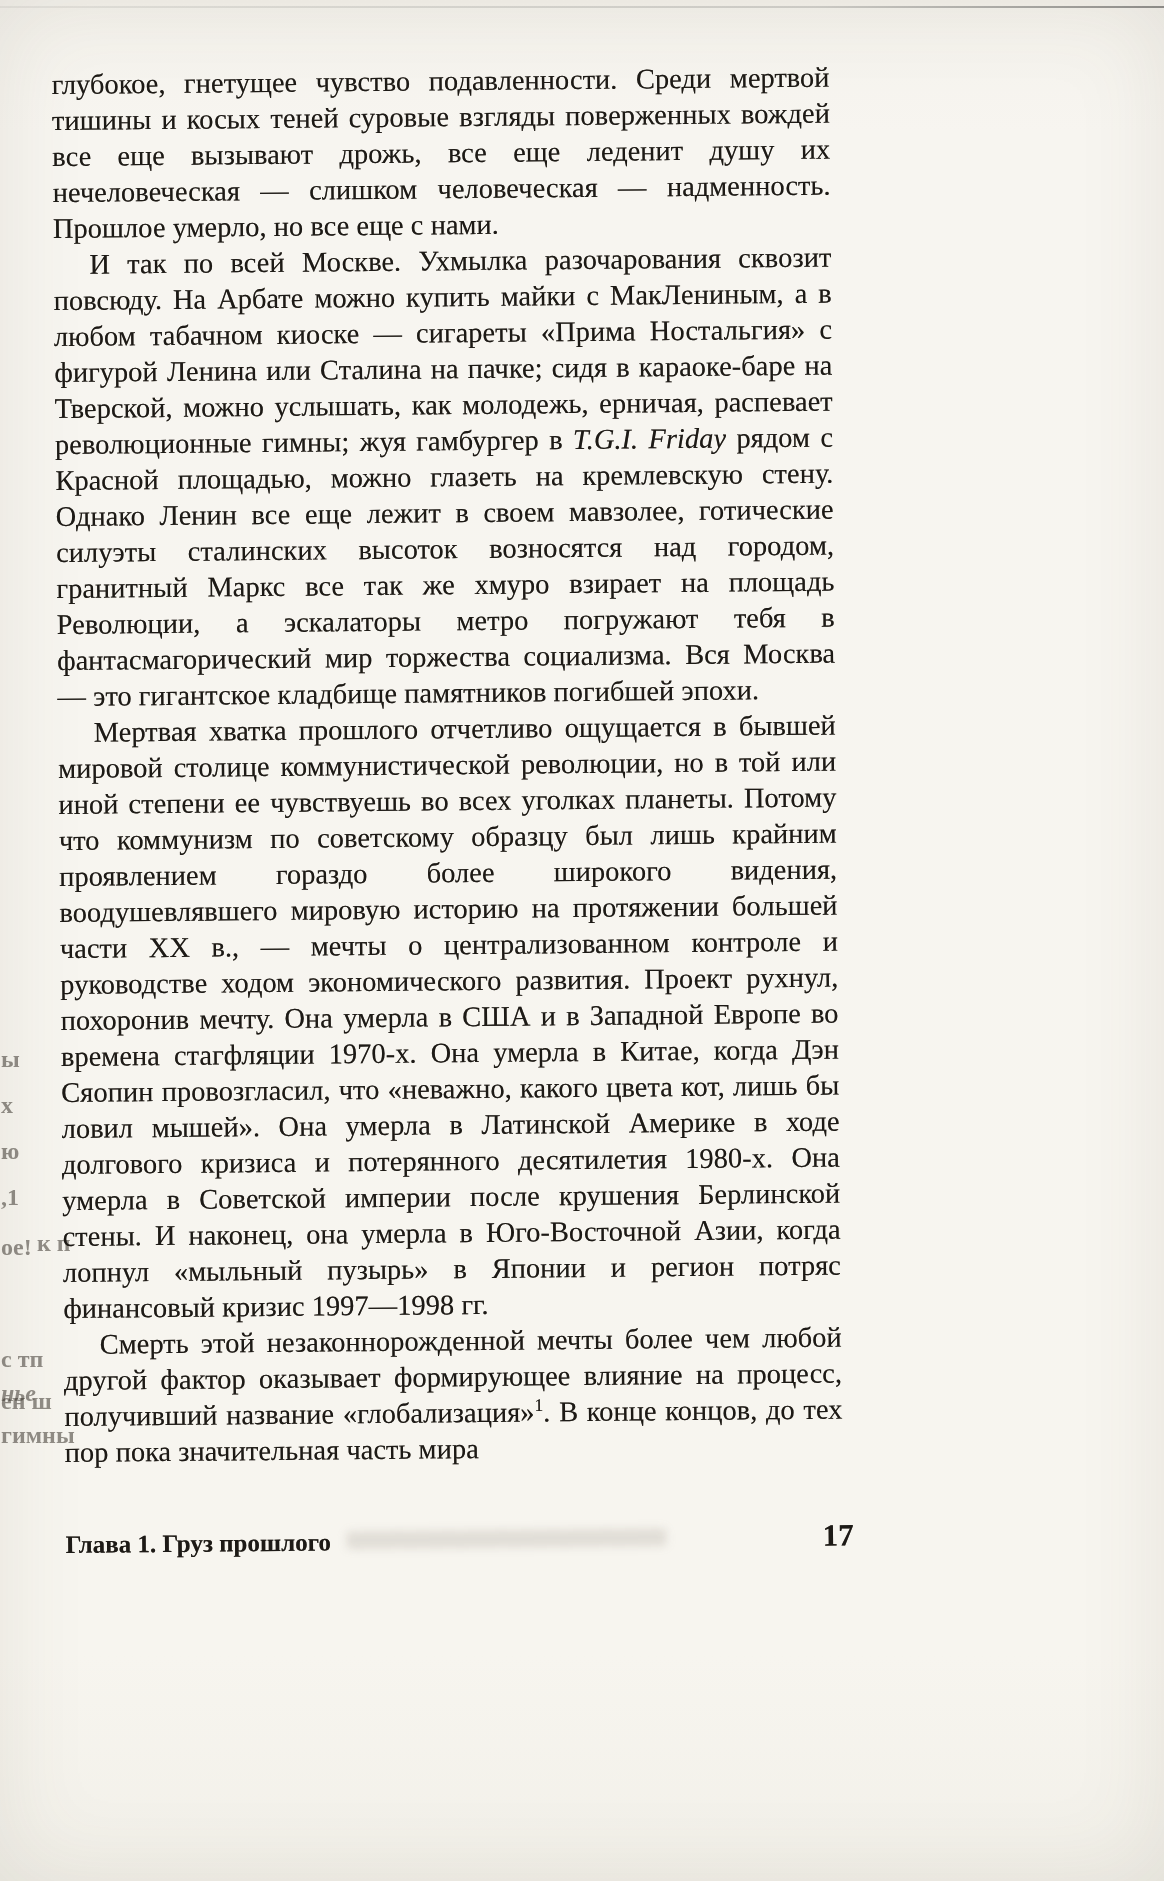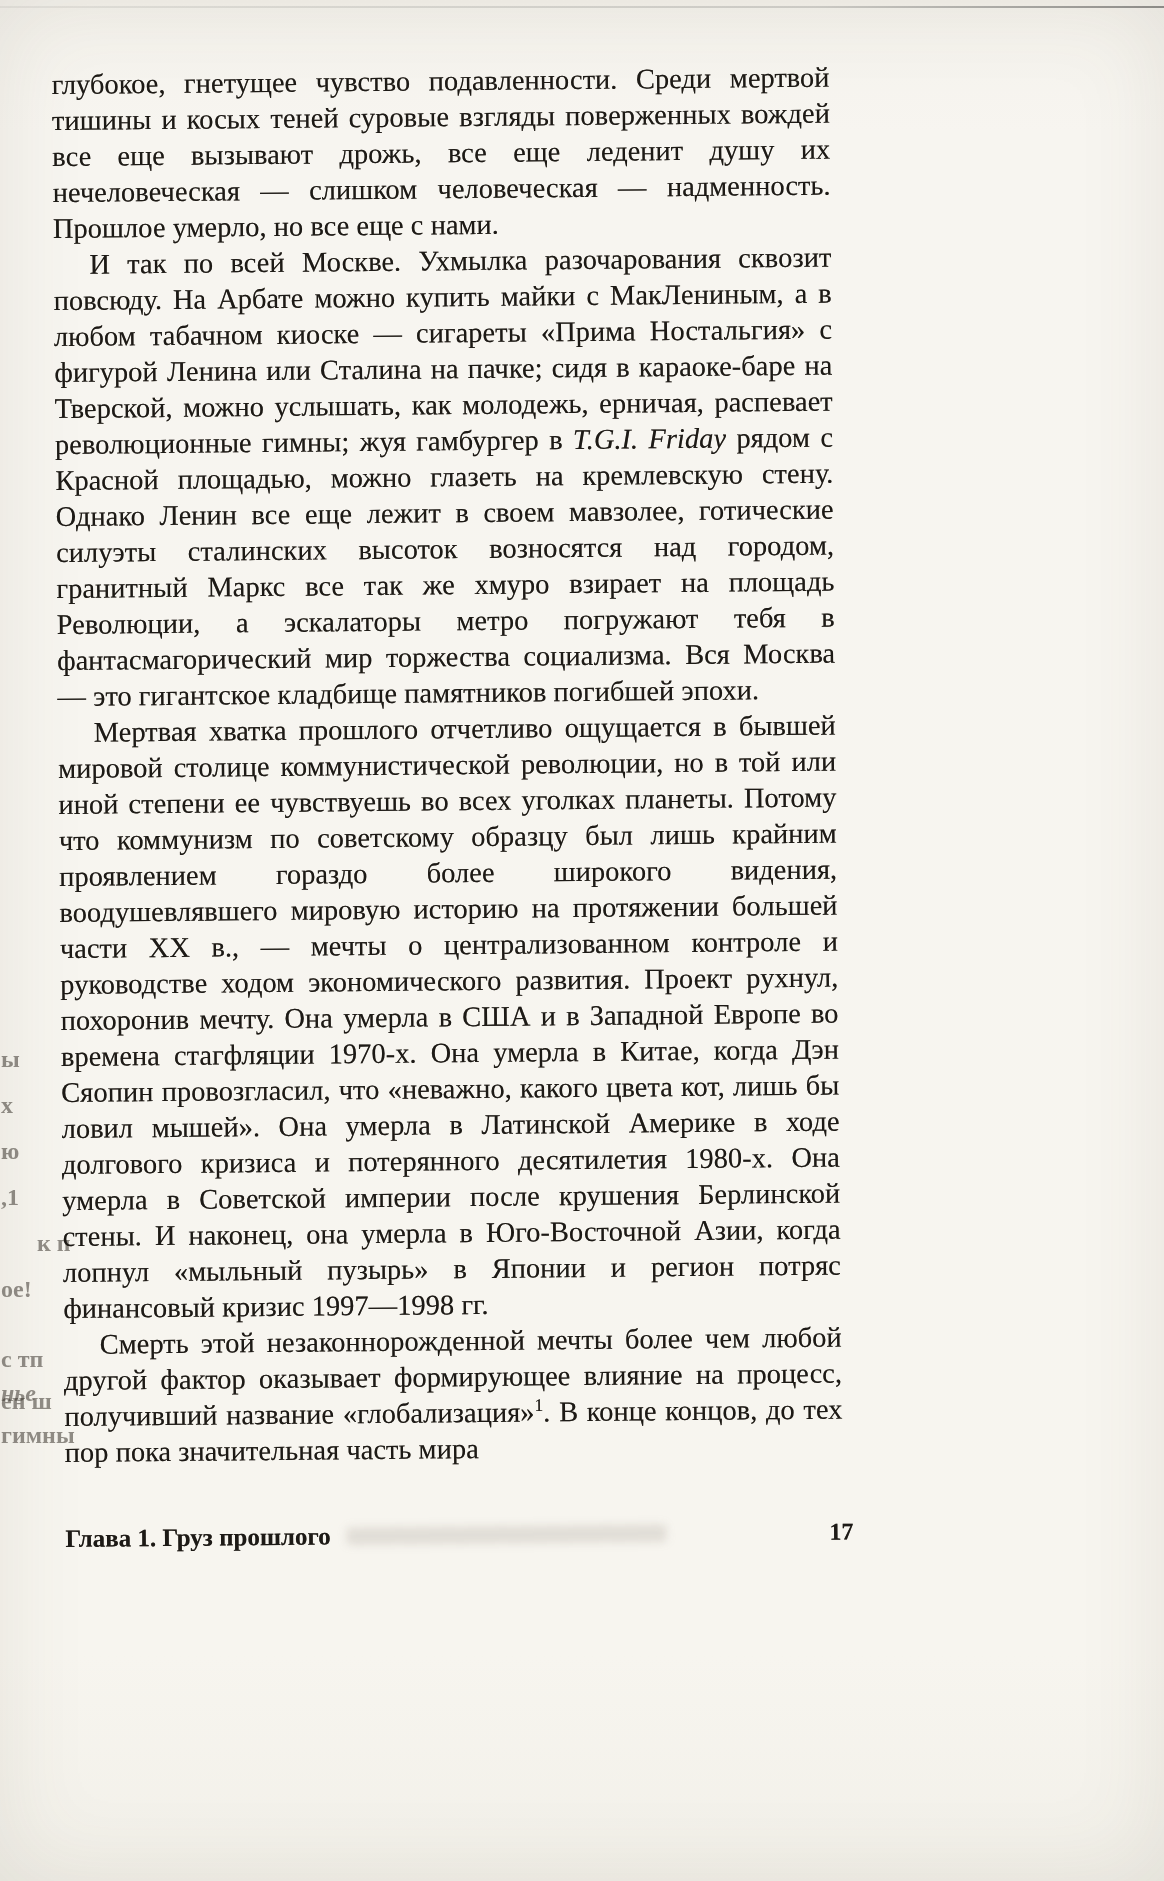--- a/index.html
+++ b/index.html
@@ -45,21 +45,21 @@
     font-weight: bold;
   }
   .chapter { font-size: 25px; text-shadow: 0 0 0.5px rgba(25,18,10,.55); white-space: nowrap; }
   .smudge {
     flex: 0 0 320px; height: 18px; margin-left: 16px;
     align-self: center;
     background: rgba(125, 118, 104, 0.18);
     filter: blur(4px);
     border-radius: 4px;
   }
-  .pagenum { margin-left: auto; font-size: 24px; text-shadow: 0 0 0.5px rgba(25,18,10,.55); }
+  .pagenum { margin-left: auto; font-size: 31px; text-shadow: 0 0 0.5px rgba(25,18,10,.55); }
   .bleed { position: absolute; left: 0; top: 0; width: 44px; height: 100%; }
   .frag {
     position: absolute; left: 1px;
     font-size: 24px; font-weight: bold;
     color: rgba(58, 52, 46, 0.55);
     filter: blur(0.6px);
     white-space: nowrap;
   }
 </style>
 </head>
@@ -68,21 +68,21 @@
 <div class="page">
 
   <div class="scan-top-edge"></div>
 
   <div class="bleed">
       <span class="frag" style="top: 1046px;">ы</span>
       <span class="frag" style="top: 1092px;">х</span>
       <span class="frag" style="top: 1138px;">ю</span>
       <span class="frag" style="top: 1184px;">,1</span>
       <span class="frag" style="top: 1230px; padding-left: 36px;">к п</span>
-      <span class="frag" style="top: 1276px;">ое!</span>
+      <span class="frag" style="top: 1234px;">ое!</span>
       <span class="frag" style="top: 1322px; margin-top: 24px;">с тп</span>
       <span class="frag" style="top: 1380px; font-style: italic;">нье</span>
       <span class="frag" style="top: 1422px;">гимны</span>
       <span class="frag" style="top: 1388px;">ен ш</span>
     </div>
 
   <div class="rot">
 
     <div class="text-block">
       <p class="para"><span>глубокое, гнетущее чувство подавленности. Среди мертвой тишины и косых теней суровые взгляды поверженных вождей все еще вызывают дрожь, все еще леденит душу их нечеловеческая — слишком человеческая — надменность. Прошлое умерло, но все еще с нами.</span></p>

